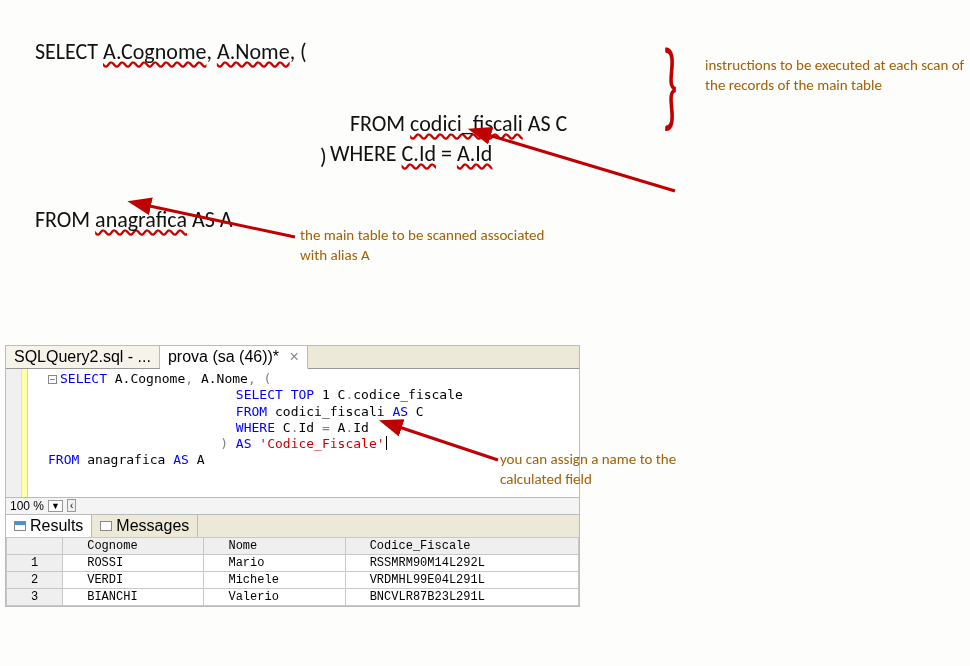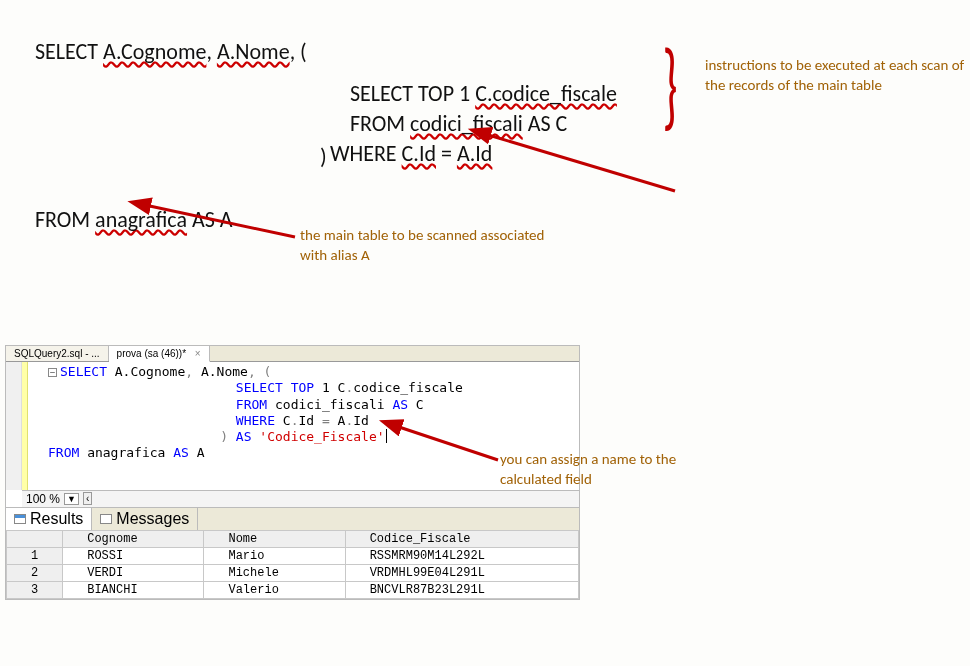--- a/index.html
+++ b/index.html
@@ -45,21 +45,21 @@
     position: absolute;
     left: 5px; top: 345px;
     width: 575px;
     background: #fff;
     border: 1px solid #bbb;
   }
   .tabstrip {
     display: flex;
     background: #ece9d8;
     border-bottom: 1px solid #999;
-    font-size: 10px;
+    font-size: 16px;
     font-family: "Segoe UI", Arial, sans-serif;
   }
   .tabstrip .tab {
     padding: 2px 8px;
     border-right: 1px solid #bbb;
     background: #f5f3ea;
   }
   .tabstrip .tab.active {
     background: #fff;
     border-bottom: 1px solid #fff;
@@ -101,21 +101,20 @@
   }
   .zoombar {
     display: flex;
     align-items: center;
     gap: 4px;
     font-size: 12px;
     padding: 1px 4px;
     border-top: 1px solid #bbb;
     background: #f4f4f4;
     font-family: "Segoe UI", Arial, sans-serif;
-    margin-left: 16px;
   }
   .zoombar .drop {
     border: 1px solid #999;
     padding: 0 2px;
     font-size: 9px;
     background: #fff;
   }
   .zoombar .scroll-left {
     border: 1px solid #999;
     padding: 0 2px;
@@ -186,23 +185,20 @@
 </style>
 </head>
 <body>
 
 <div class="diagram">
 
   <div class="sql-line" style="left:0;top:0;">
     <span>SELECT </span><span class="wavy">A.Cognome</span><span>, </span><span class="wavy">A.Nome</span><span>, (</span>
   </div>
 
-  <div class="sql-line" style="left:315px;top:42px;">
-    <span>SELECT TOP 1 </span><span class="wavy">C.codice_fiscale</span>
-  </div>
   <div class="sql-line" style="left:315px;top:72px;">
     <span>FROM </span><span class="wavy">codici_fiscali</span><span> AS C</span>
   </div>
   <div class="sql-line" style="left:295px;top:102px;">
     <span>WHERE </span><span class="wavy">C.Id</span><span> = </span><span class="wavy">A.Id</span>
   </div>
   <div class="sql-line" style="left:305px;top:132px;">)</div>
 
   <div class="sql-line" style="left:0;top:168px;">
     <span>FROM </span><span class="wavy">anagrafica</span><span> AS A</span>

